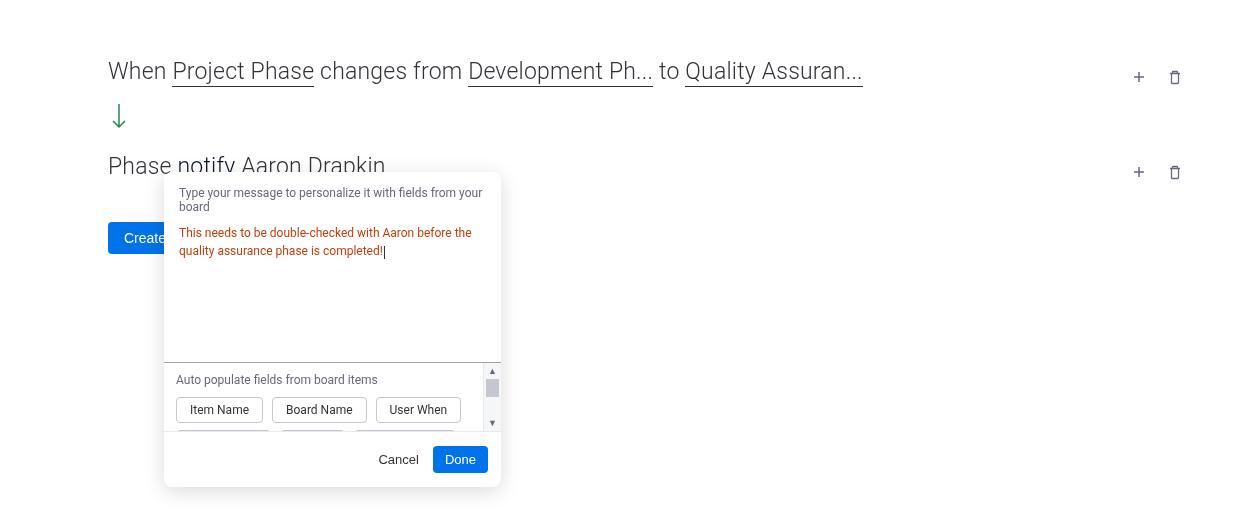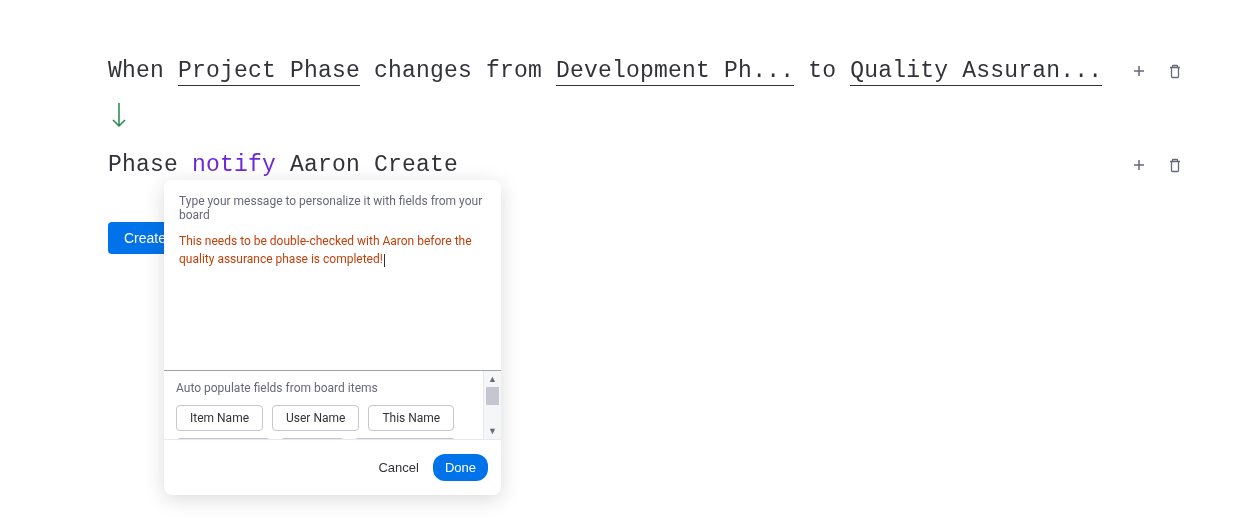--- a/index.html
+++ b/index.html
@@ -15,23 +15,22 @@
       position: relative;
       font-weight: 300;
       color: #323338;
     }
     .container {
       padding: 58px 75px 0 108px;
     }
     .automation-row {
       display: flex;
       justify-content: space-between;
-      align-items: center;
+      align-items: flex-end;
       margin-bottom: 18px;
-      font-family: Liberation Mono, monospace;
     }
     .automation-text {
       font-size: 23px;
       font-weight: 300;
       color: #323338;
       letter-spacing: 0.2px;
     }
     .underlined {
       border-bottom: 1px solid #323338;
       padding-bottom: 1px;
@@ -49,38 +48,38 @@
       align-items: center;
       justify-content: center;
       cursor: pointer;
       color: #676879;
     }
     .arrow-down {
       margin: 10px 0 20px 3px;
       color: #258750;
     }
     .notify-text {
-      color: #6d28d9;
+      color: #0f172a;
     }
     .create-btn {
       position: absolute;
       top: 222px;
       left: 108px;
       background: #0073ea;
       color: #ffffff;
       border: none;
       padding: 8px 16px;
       font-size: 14px;
       border-radius: 4px;
       cursor: pointer;
       font-weight: 400;
     }
     .popup {
       position: absolute;
-      top: 180px;
+      top: 172px;
       left: 164px;
       width: 337px;
       background: #ffffff;
       border-radius: 8px;
       box-shadow: 0 4px 20px rgba(0,0,0,0.15);
       overflow: hidden;
     }
     .popup-header {
       padding: 14px 15px 10px 15px;
       font-size: 12px;
@@ -185,21 +184,21 @@
       font-size: 13px;
       cursor: pointer;
       font-weight: 400;
     }
     .done-btn {
       background: #0073ea;
       color: #ffffff;
       border: none;
       padding: 6px 12px;
       font-size: 13px;
-      border-radius: 12px;
+      border-radius: 4px;
       cursor: pointer;
       font-weight: 400;
     }
   </style>
 </head>
 <body>
 
 <div class="container">
 
   <div class="automation-row">
@@ -221,21 +220,21 @@
   </div>
 
   <div class="arrow-down">
     <svg width="16" height="26" viewBox="0 0 16 26" fill="none" stroke="currentColor" stroke-width="1.5">
         <path d="M8 1v23M2 18l6 6 6-6"></path>
       </svg>
   </div>
 
   <div class="automation-row">
     <div class="automation-text">
-      <span>Phase </span><span class="notify-text">notify</span><span> Aaron Create</span>
+      <span>Phase </span><span class="notify-text">notify</span><span> Aaron Drapkin</span>
     </div>
     <div class="actions">
       <div class="icon-btn">
         <svg width="14" height="14" viewBox="0 0 14 14" fill="none" stroke="currentColor" stroke-width="1.5">
             <path d="M7 2v10M2 7h10"></path>
           </svg>
       </div>
       <div class="icon-btn">
         <svg width="14" height="15" viewBox="0 0 14 15" fill="none" stroke="currentColor" stroke-width="1.3">
             <path d="M2 3.5h10M4.5 3.5V2.2c0-.4.3-.7.7-.7h3.6c.4 0 .7.3.7.7v1.3M3.5 3.5v9c0 .5.4 1 1 1h5c.5 0 1-.5 1-1v-9"></path>
@@ -250,22 +249,22 @@
 <div class="popup">
   <div class="popup-header">Type your message to personalize it with fields from your board</div>
   <div class="popup-textarea">
     <span>This needs to be double-checked with Aaron before the quality assurance phase is completed!</span><span class="cursor"></span>
   </div>
   <div class="fields-section">
     <div class="fields-content">
       <div class="fields-label">Auto populate fields from board items</div>
       <div class="chip-row">
         <div class="chip">Item Name</div>
-        <div class="chip">User Name</div>
-        <div class="chip">This Name</div>
+        <div class="chip">Board Name</div>
+        <div class="chip">User When</div>
       </div>
       <div class="chip-row">
         <div class="chip">Group Name</div>
         <div class="chip">People</div>
         <div class="chip">Project Phase</div>
       </div>
     </div>
     <div class="scrollbar">
       <div class="scroll-arrow">▲</div>
       <div class="scroll-track">

